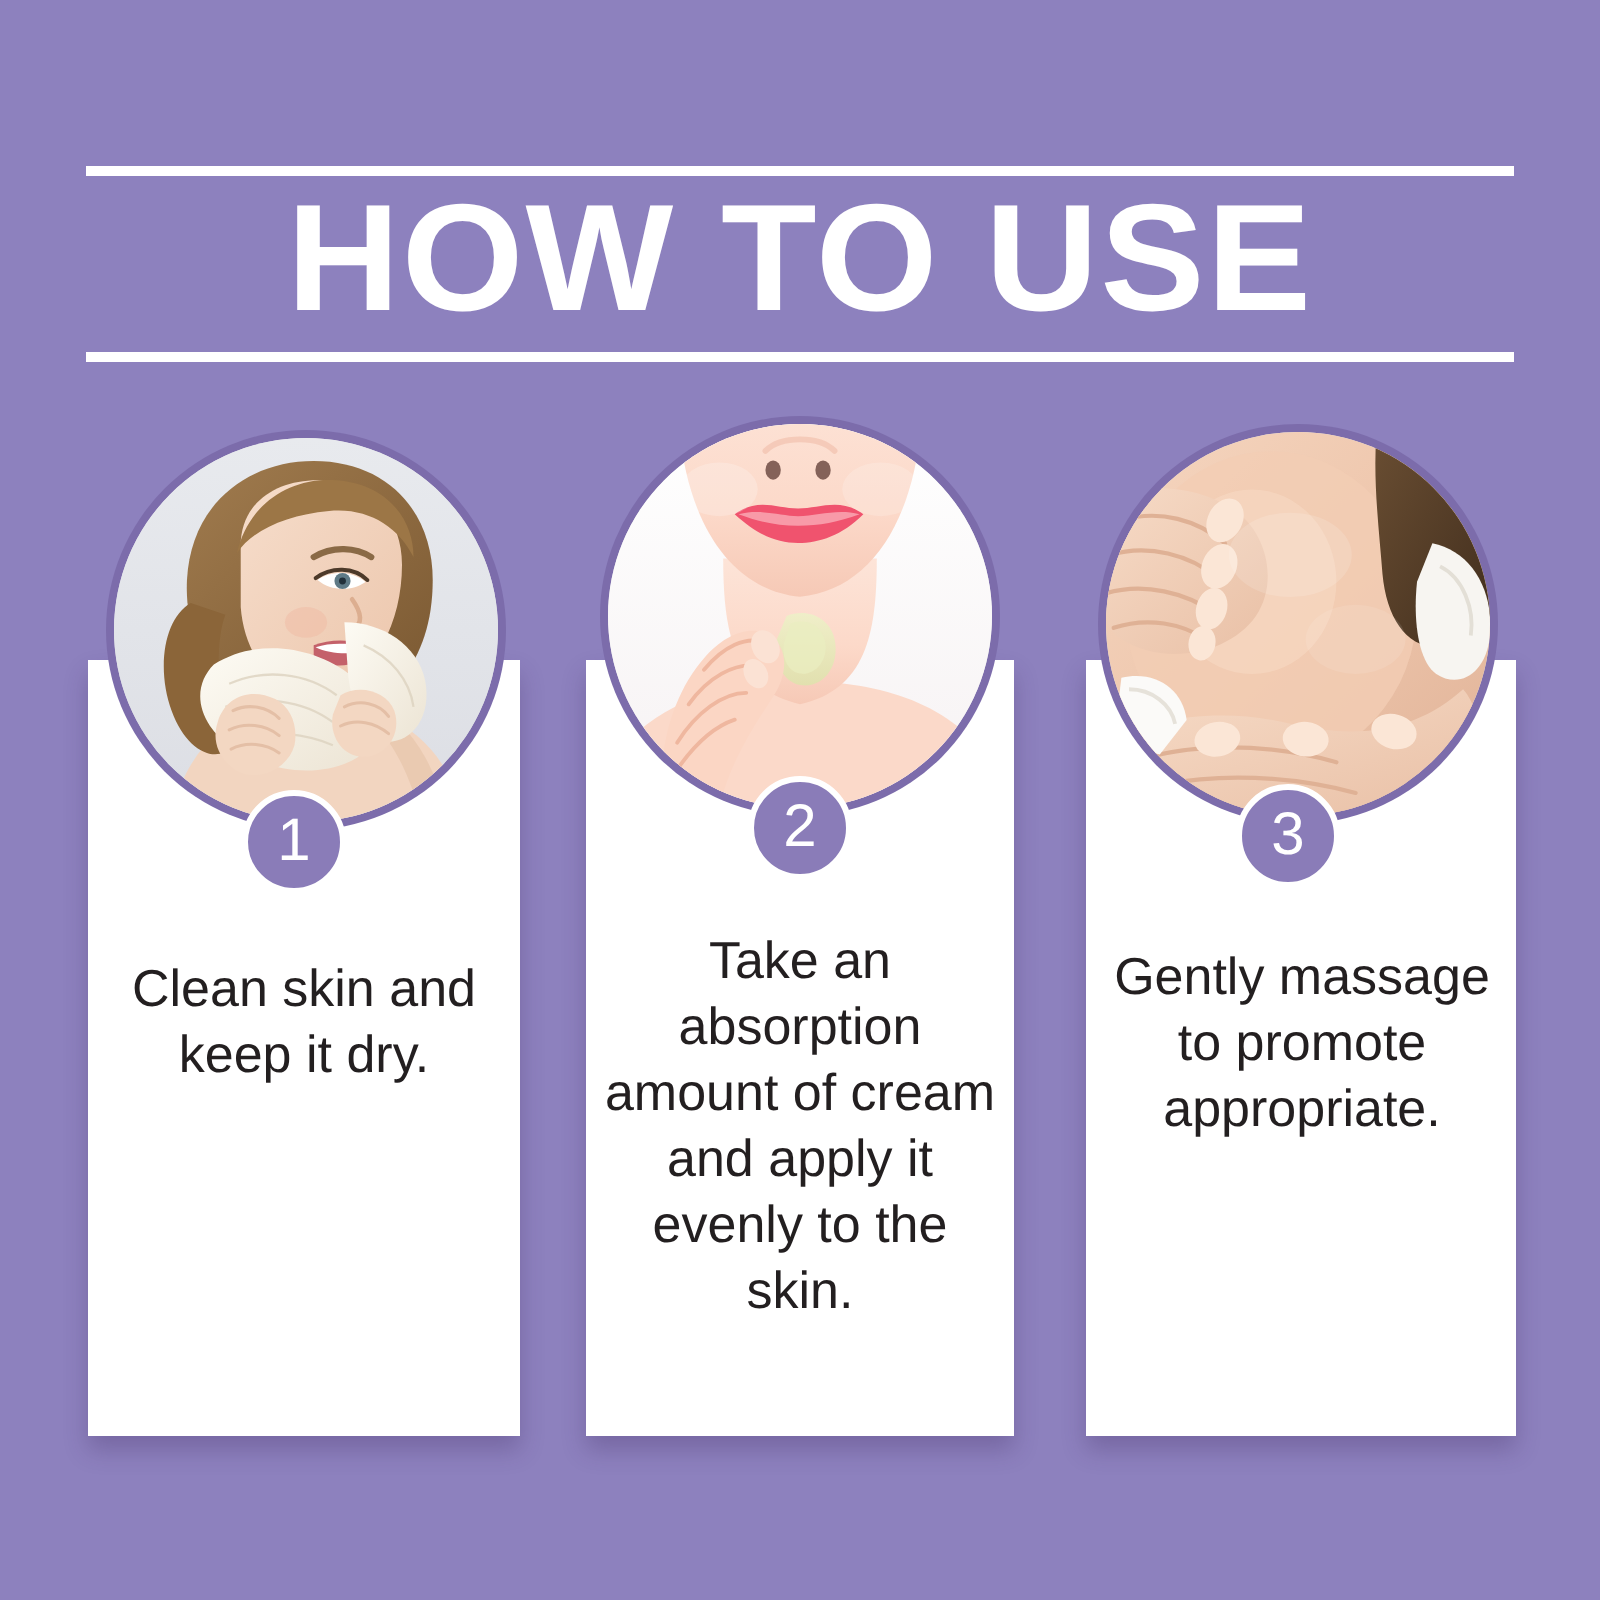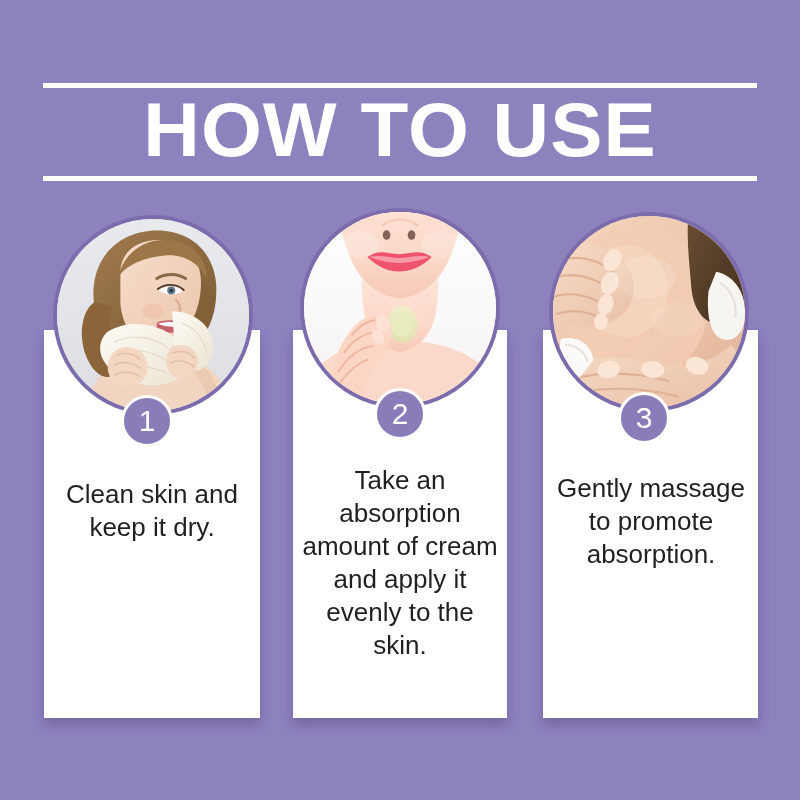--- a/index.html
+++ b/index.html
@@ -312,16 +312,16 @@
           <path d="M8 128 C26 124 40 134 42 150 L28 168 L4 162 Z" fill="#fbfaf8"></path>
           <path d="M12 134 C24 134 34 142 36 152" stroke="#e6e2da" stroke-width="2" fill="none"></path>
 
           <ellipse cx="96" cy="64" rx="32" ry="22" fill="#ffffff" opacity="0.14"></ellipse>
           <ellipse cx="130" cy="108" rx="26" ry="18" fill="#ffffff" opacity="0.1"></ellipse>
         </svg>
       </div>
     </div>
 
     <div class="badge">3</div>
-    <div class="caption">Gently massage to promote absorption.</div>
+    <div class="caption">Gently massage to promote appropriate.</div>
   </div>
 
 </div>
 
 </body></html>

